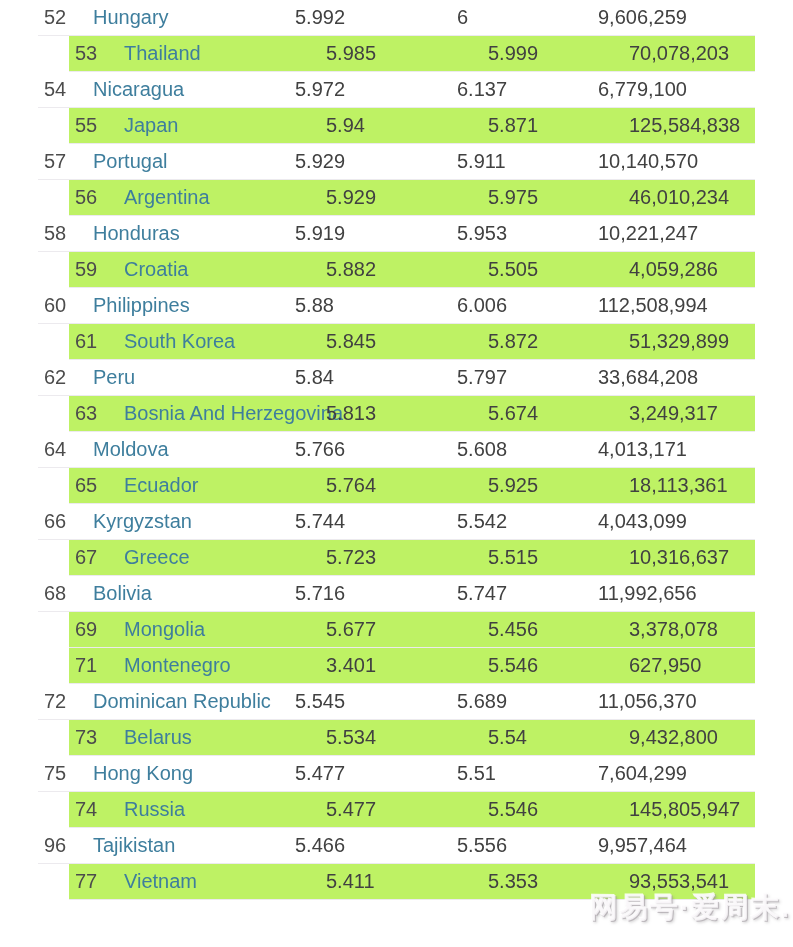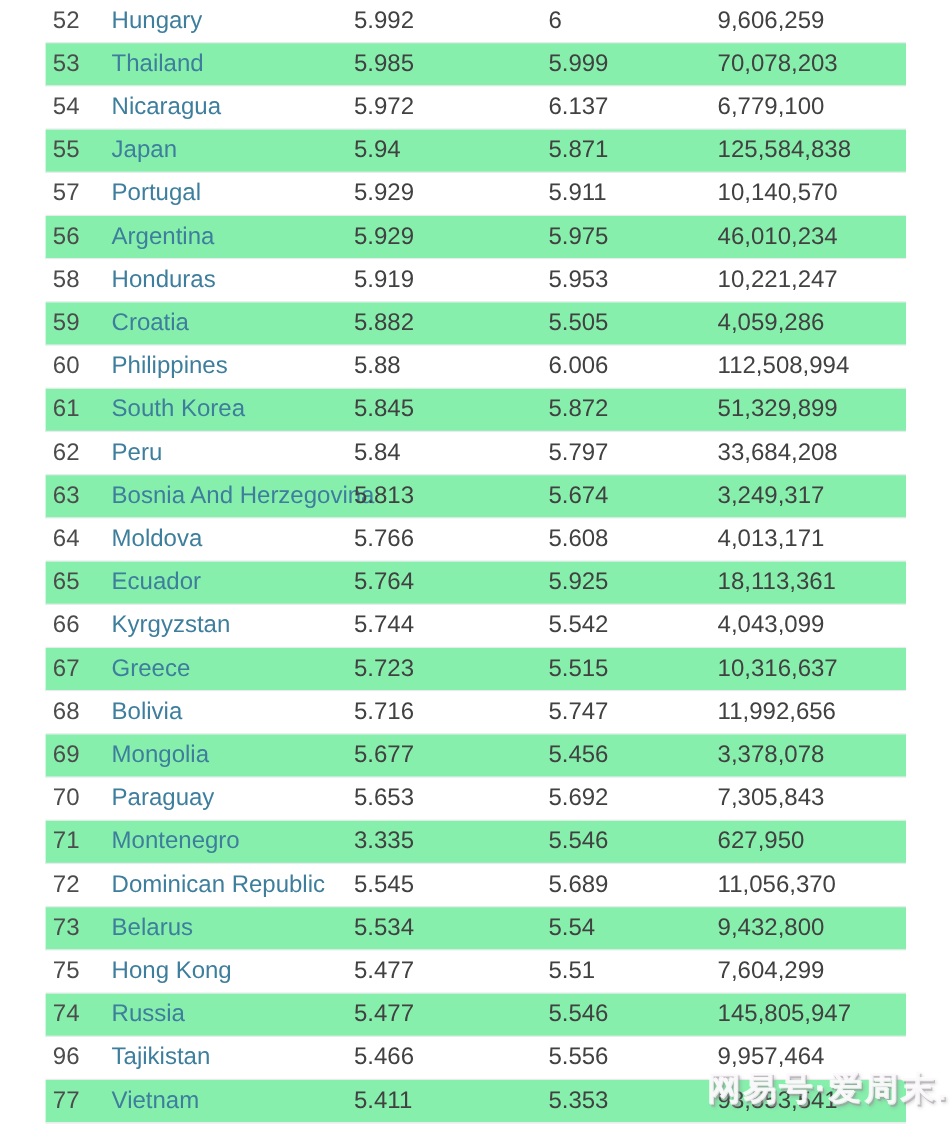--- a/index.html
+++ b/index.html
@@ -23,21 +23,22 @@
   .row {
     display: grid;
     grid-template-columns: 55px 202px 162px 141px 1fr;
     align-items: center;
     height: 35px;
     border-bottom: 1px solid #eceaee;
     font-size: 20px;
     background: #ffffff;
   }
   .row.shaded {
-    background: #86efac;
+    background: #bef264;
+    margin-left: 31px;
   }
   .cell-rank {
     padding-left: 6px;
     color: #4c4c4c;
   }
   .cell-country {
     color: #3e7e9d;
     cursor: pointer;
     white-space: nowrap;
   }
@@ -183,31 +184,24 @@
       <div class="cell-num">5.747</div>
       <div class="cell-num">11,992,656</div>
     </div>
     <div class="row shaded">
       <div class="cell-rank">69</div>
       <div class="cell-country">Mongolia</div>
       <div class="cell-num">5.677</div>
       <div class="cell-num">5.456</div>
       <div class="cell-num">3,378,078</div>
     </div>
-    <div class="row">
-      <div class="cell-rank">70</div>
-      <div class="cell-country">Paraguay</div>
-      <div class="cell-num">5.653</div>
-      <div class="cell-num">5.692</div>
-      <div class="cell-num">7,305,843</div>
-    </div>
     <div class="row shaded">
       <div class="cell-rank">71</div>
       <div class="cell-country">Montenegro</div>
-      <div class="cell-num">3.335</div>
+      <div class="cell-num">3.401</div>
       <div class="cell-num">5.546</div>
       <div class="cell-num">627,950</div>
     </div>
     <div class="row">
       <div class="cell-rank">72</div>
       <div class="cell-country">Dominican Republic</div>
       <div class="cell-num">5.545</div>
       <div class="cell-num">5.689</div>
       <div class="cell-num">11,056,370</div>
     </div>

